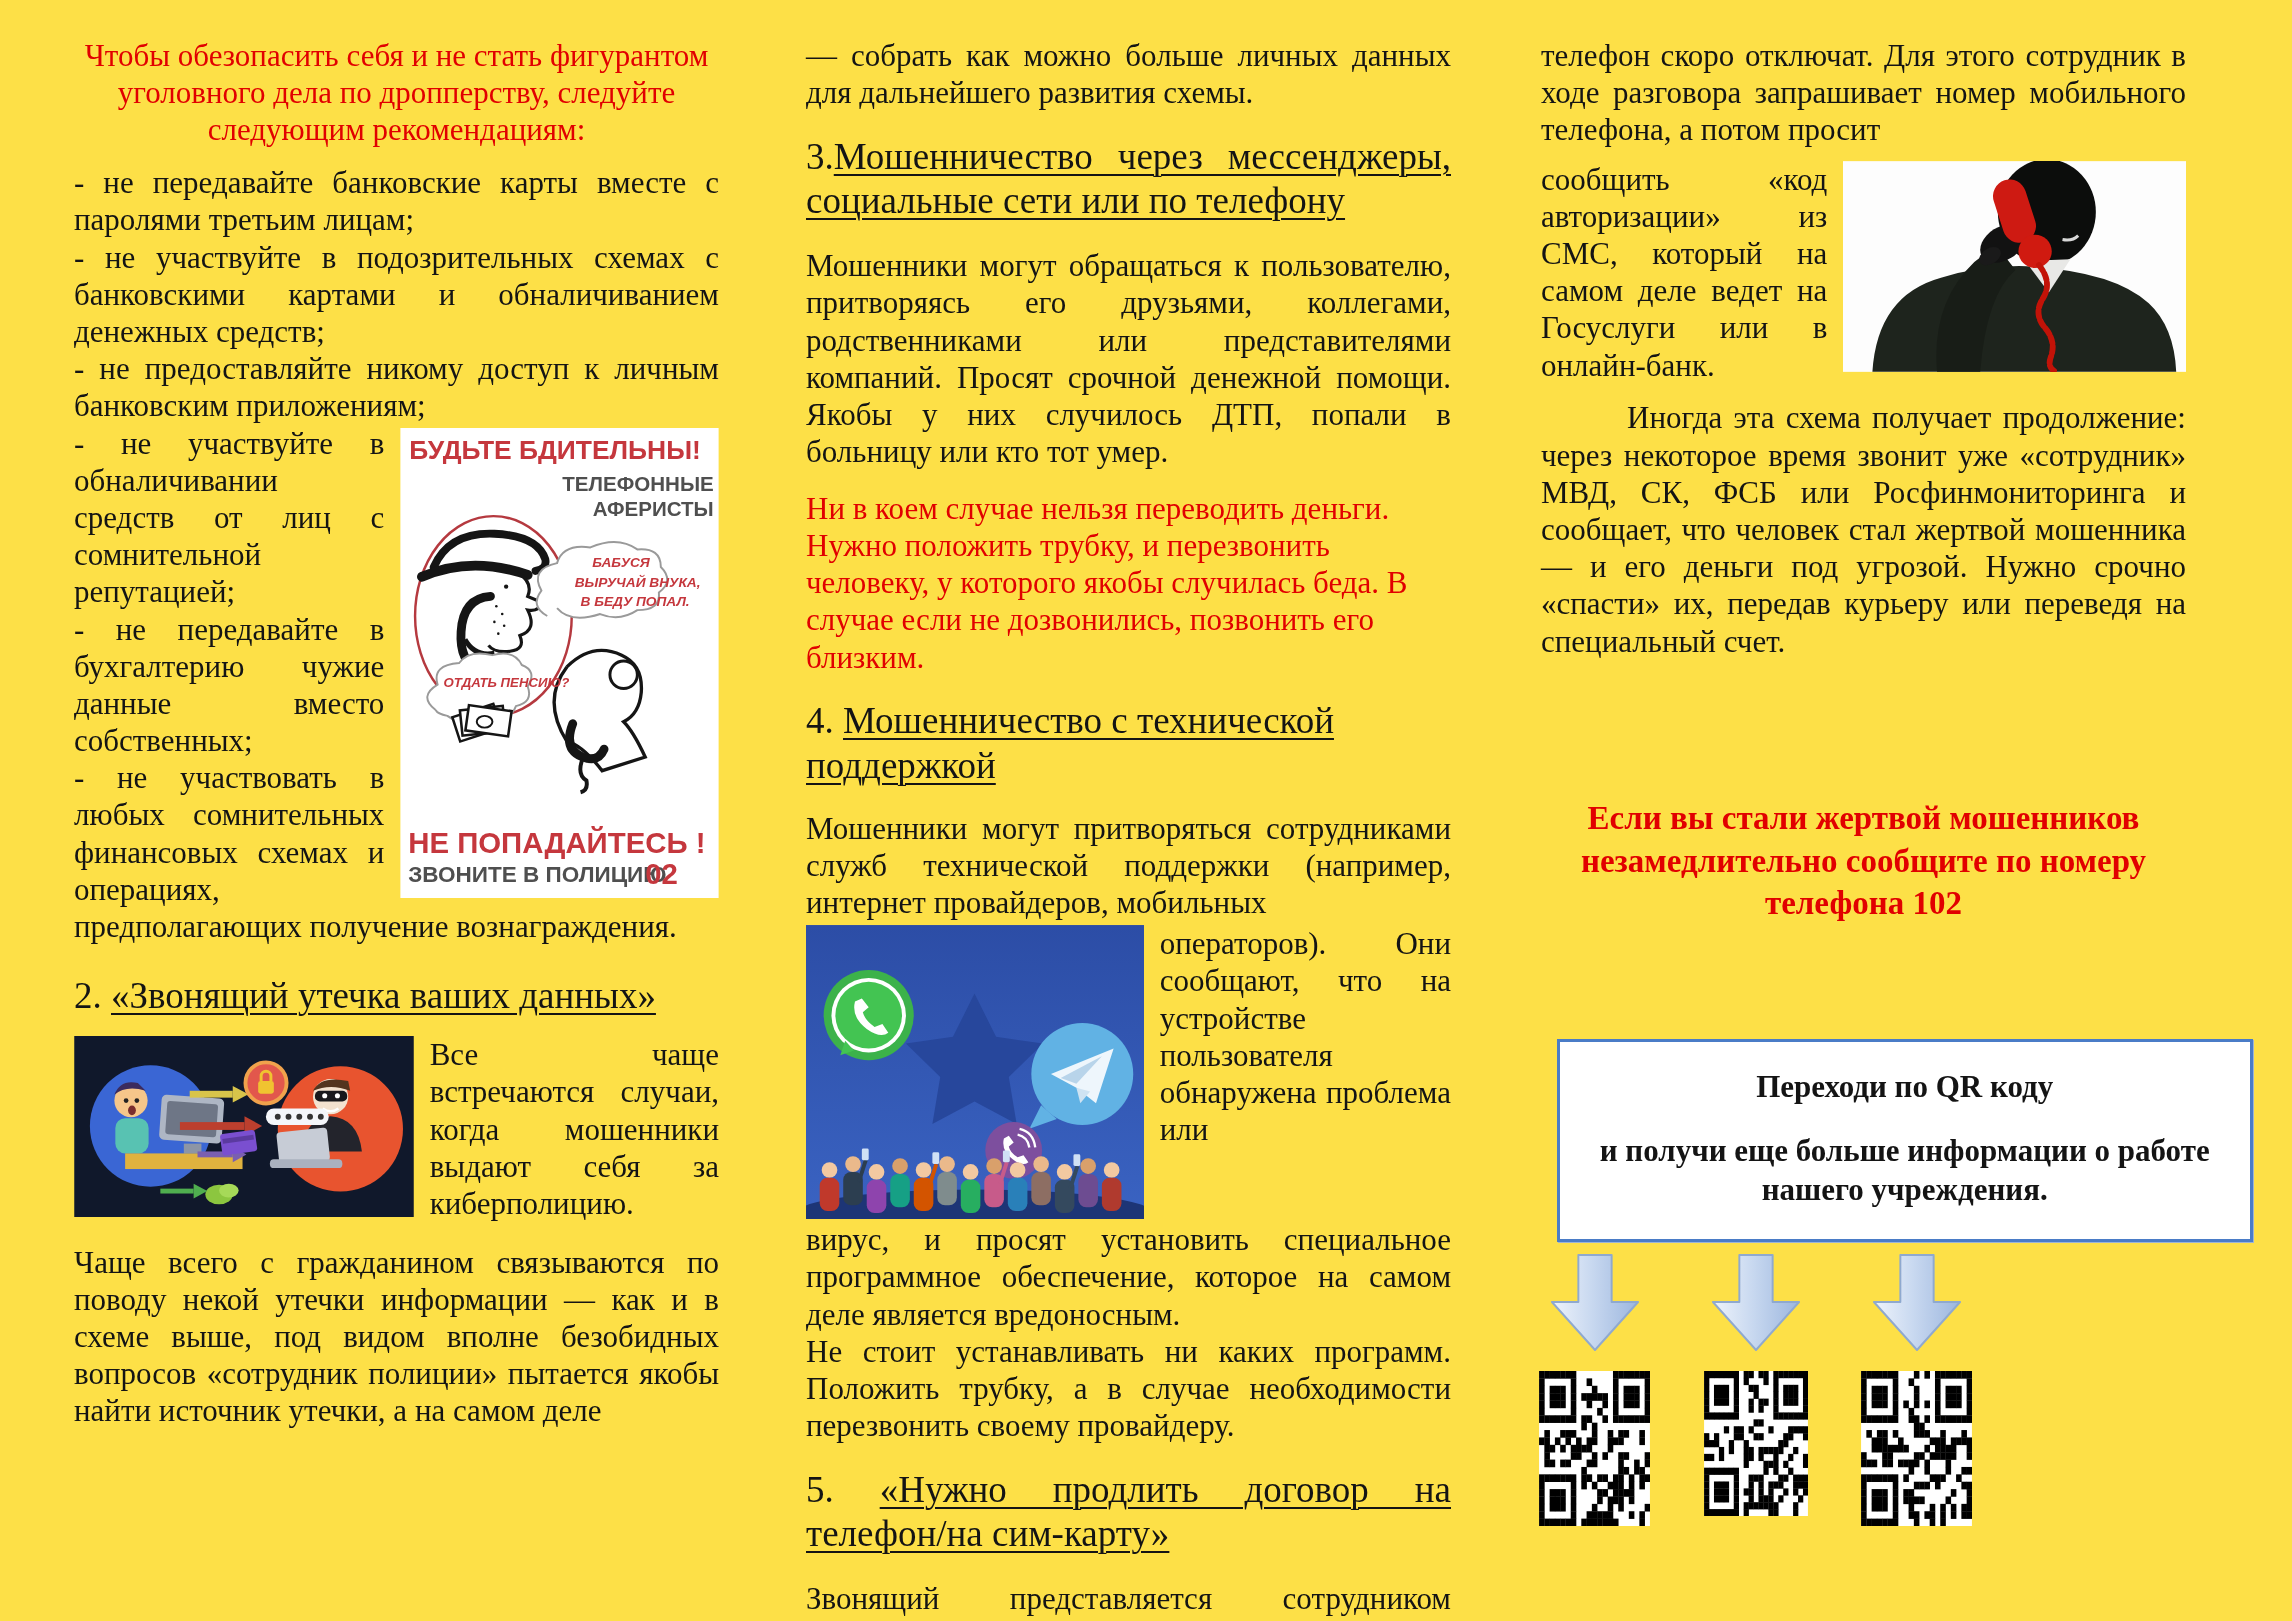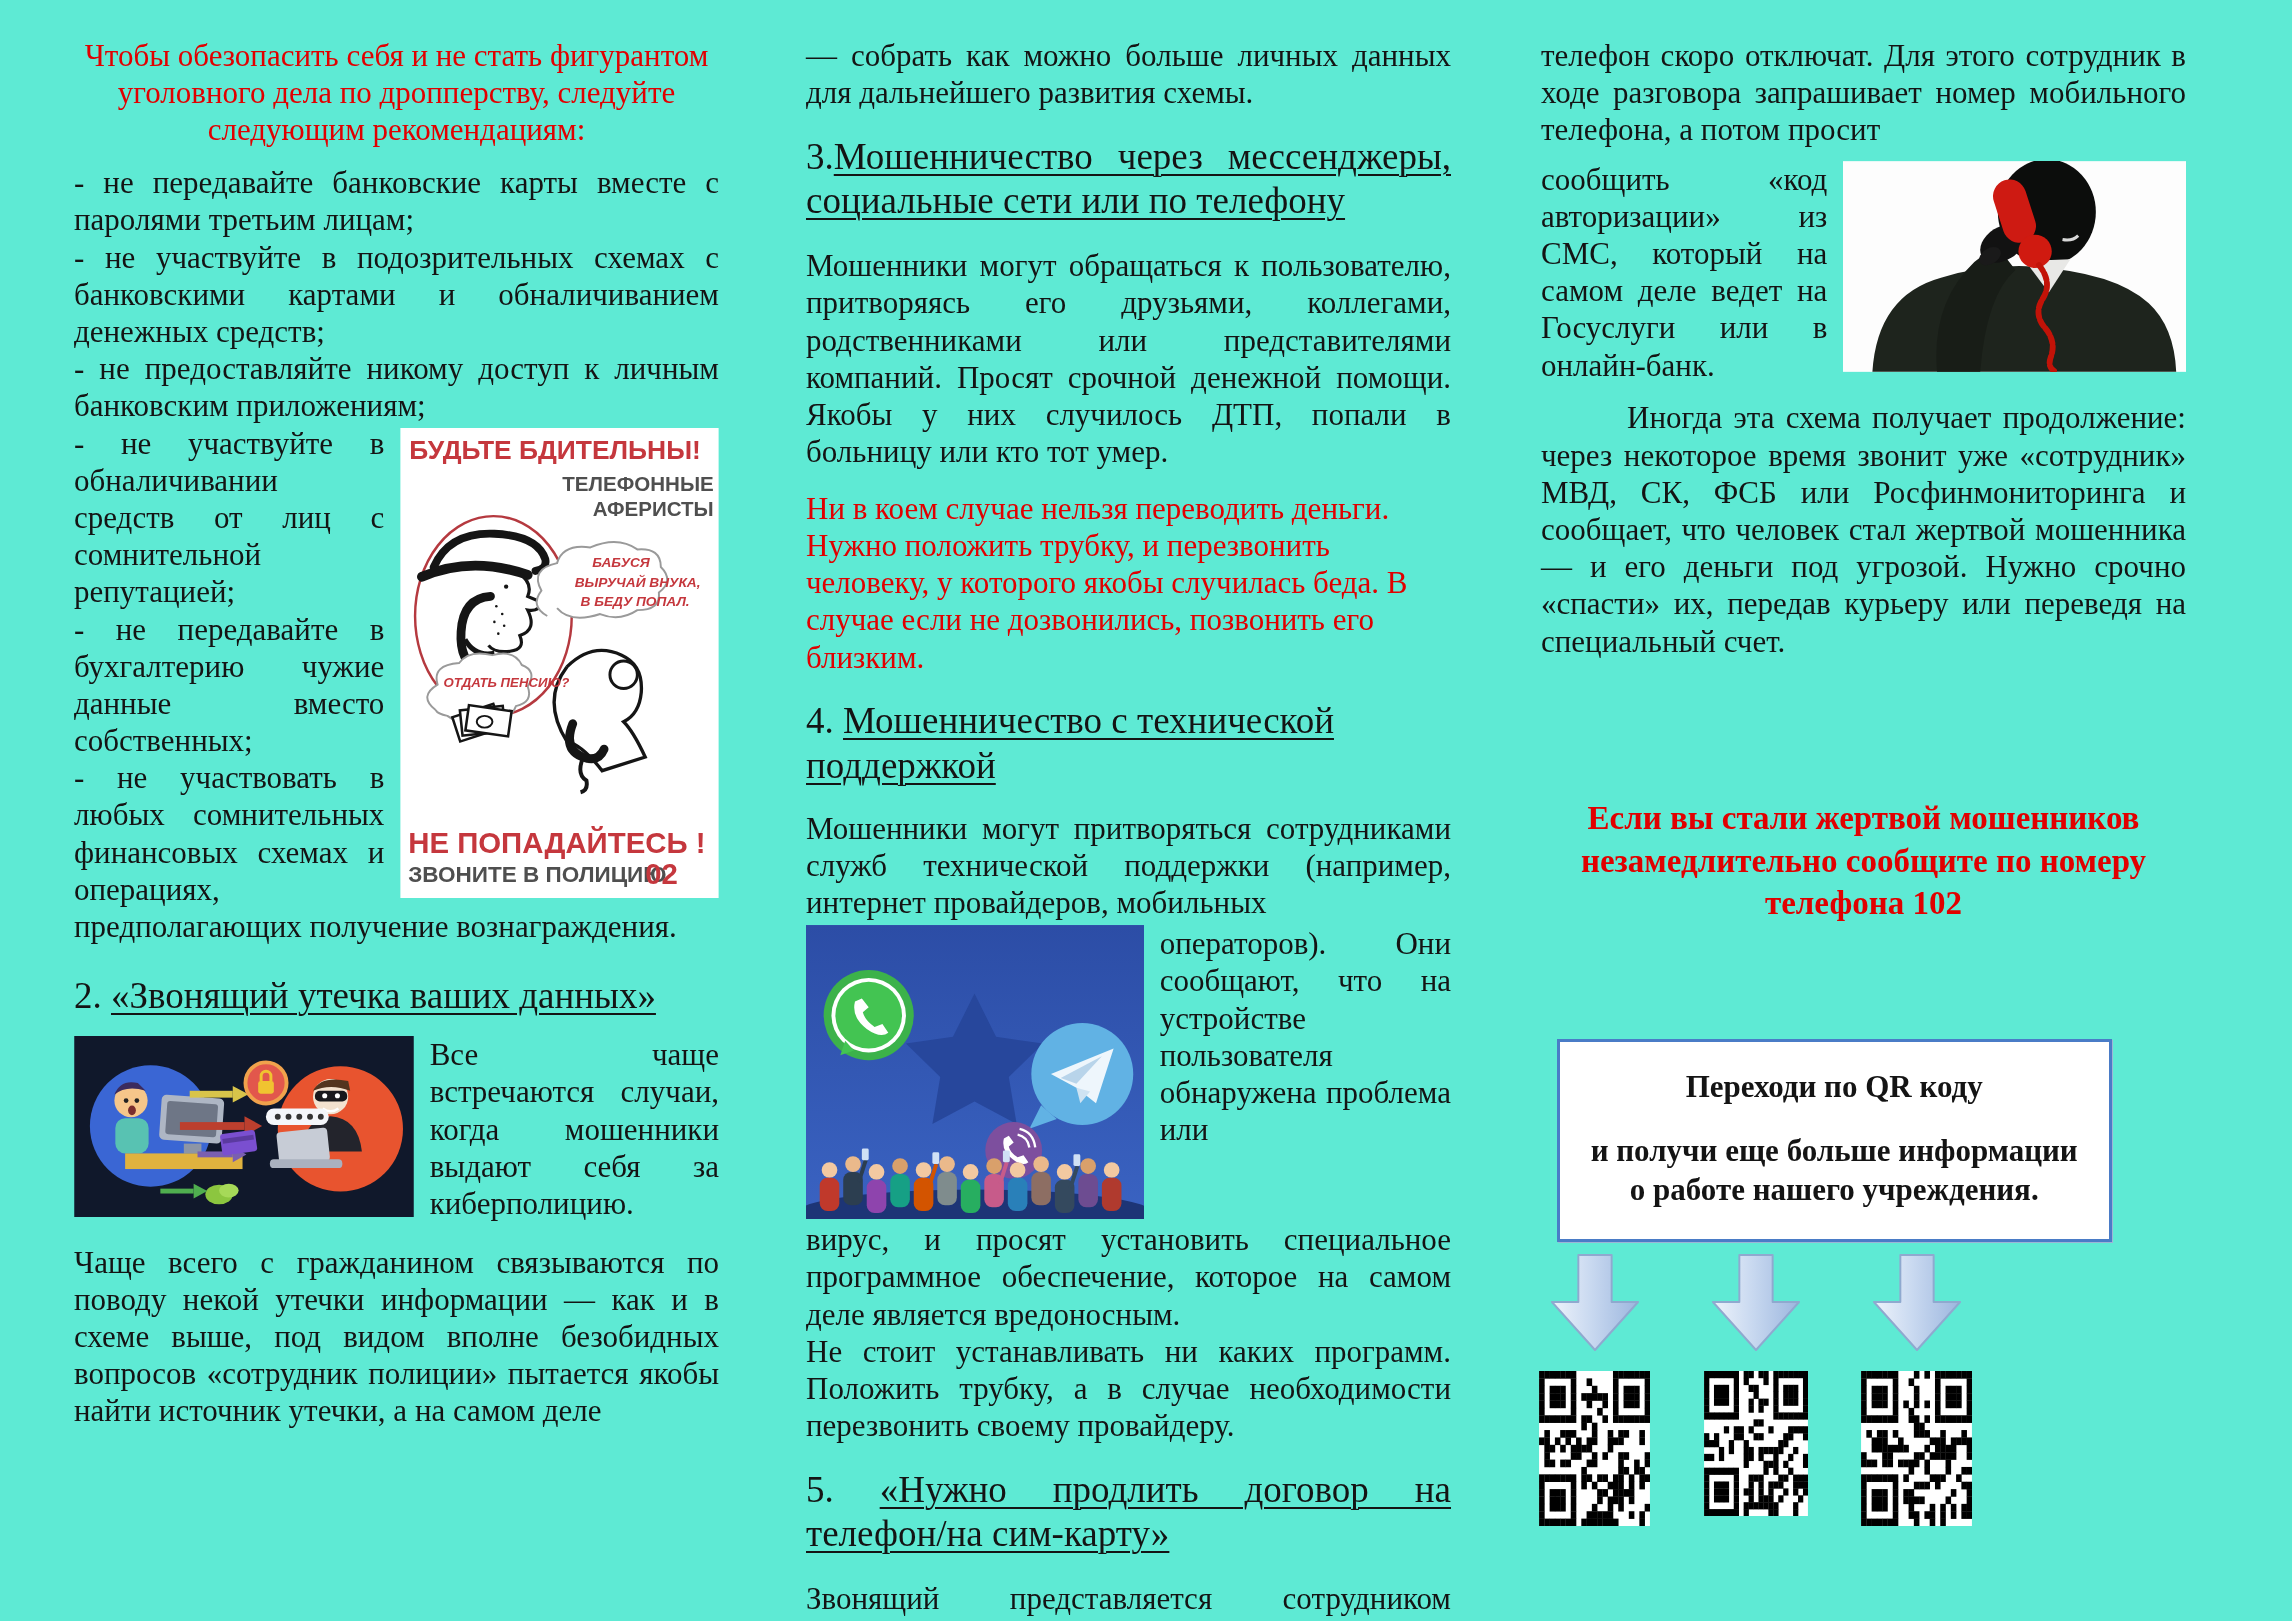--- a/index.html
+++ b/index.html
@@ -1,19 +1,19 @@
 <!DOCTYPE html>
 <html style="--accent-red: #e10000; --box-border-blue: #4a7cc7; --arrow-blue: #c9d9f0; --whatsapp-green: #3cb24a; --telegram-blue: #61b2e4; --viber-purple: #7d4f9e; --dark-illustration-bg: #10182b;"><head>
 <meta charset="utf-8">
 <style>
   * { margin:0; padding:0; box-sizing:border-box; }
   html,body { width:2293px; height:1621px; background:#fff; }
   body { font-family:"Liberation Serif", serif; color:#141414; position:relative; overflow:hidden; }
 
-  .page { position:absolute; inset:0; background:#5eead4; }
+  .page { position:absolute; inset:0; background:#fde047; }
 
   .col { position:absolute; top:37px; }
   .col1 { left:74px;  width:645px; }
   .col2 { left:806px; width:645px; }
   .col3 { left:1541px;width:645px; }
 
   .body { font-size:31px; line-height:1.2; }
   .just { text-align:justify; }
   .indent { text-indent:86px; }
   .clear { clear:both; }
@@ -40,21 +40,21 @@
   .col2 .warning { margin:0 0 23.5px 0; }
   .col2 .s-head.s4 { margin-bottom:21.6px; }
   .col2 .p4a { margin-bottom:3.9px; }
   .col2 .media-row { margin-bottom:2px; }
   .col2 .s-head.s5 { margin-top:23.5px; margin-bottom:23.5px; }
 
   
   .col3 .media-row { margin-bottom:0;margin-top:12px; }
   .col3 .p2 { margin-top:15.7px; }
   .alert { margin-top:137px; font-size:33px; line-height:1.3; font-weight:bold; color:var(--accent-red,#e10000); text-align:center; }
-  .qr-box { margin-top:114px; margin-left:15.7px; width:555px; border:3.9px solid var(--box-border-blue,#4a7cc7); background:#fff; padding:25.5px 23.5px 29px 23.5px; box-shadow:1px 1px 0 #9db4d6; }
+  .qr-box { margin-top:114px; margin-left:15.7px; width:696px; border:3.9px solid var(--box-border-blue,#4a7cc7); background:#fff; padding:25.5px 23.5px 29px 23.5px; box-shadow:1px 1px 0 #9db4d6; }
   .qr-box-line { font-size:31px; line-height:1.25; font-weight:bold; text-align:center; }
   .qr-box-line + .qr-box-line { margin-top:25.5px; }
   .qr-area { margin-top:11.8px; margin-left:-19.6px; width:469px; display:flex; justify-content:space-between; }
   .qr-col { width:147px; display:flex; flex-direction:column; align-items:center; gap:17.6px; }
 
   
   .pt-red  { fill:#c5373d; font-family:"Liberation Sans",sans-serif; font-weight:bold; }
   .pt-gray { fill:#4f4f4f; font-family:"Liberation Sans",sans-serif; font-weight:bold; }
   .pt-hand { fill:#c5373d; font-family:"Liberation Sans",sans-serif; font-weight:bold; font-style:italic; }
   svg { display:block; }

